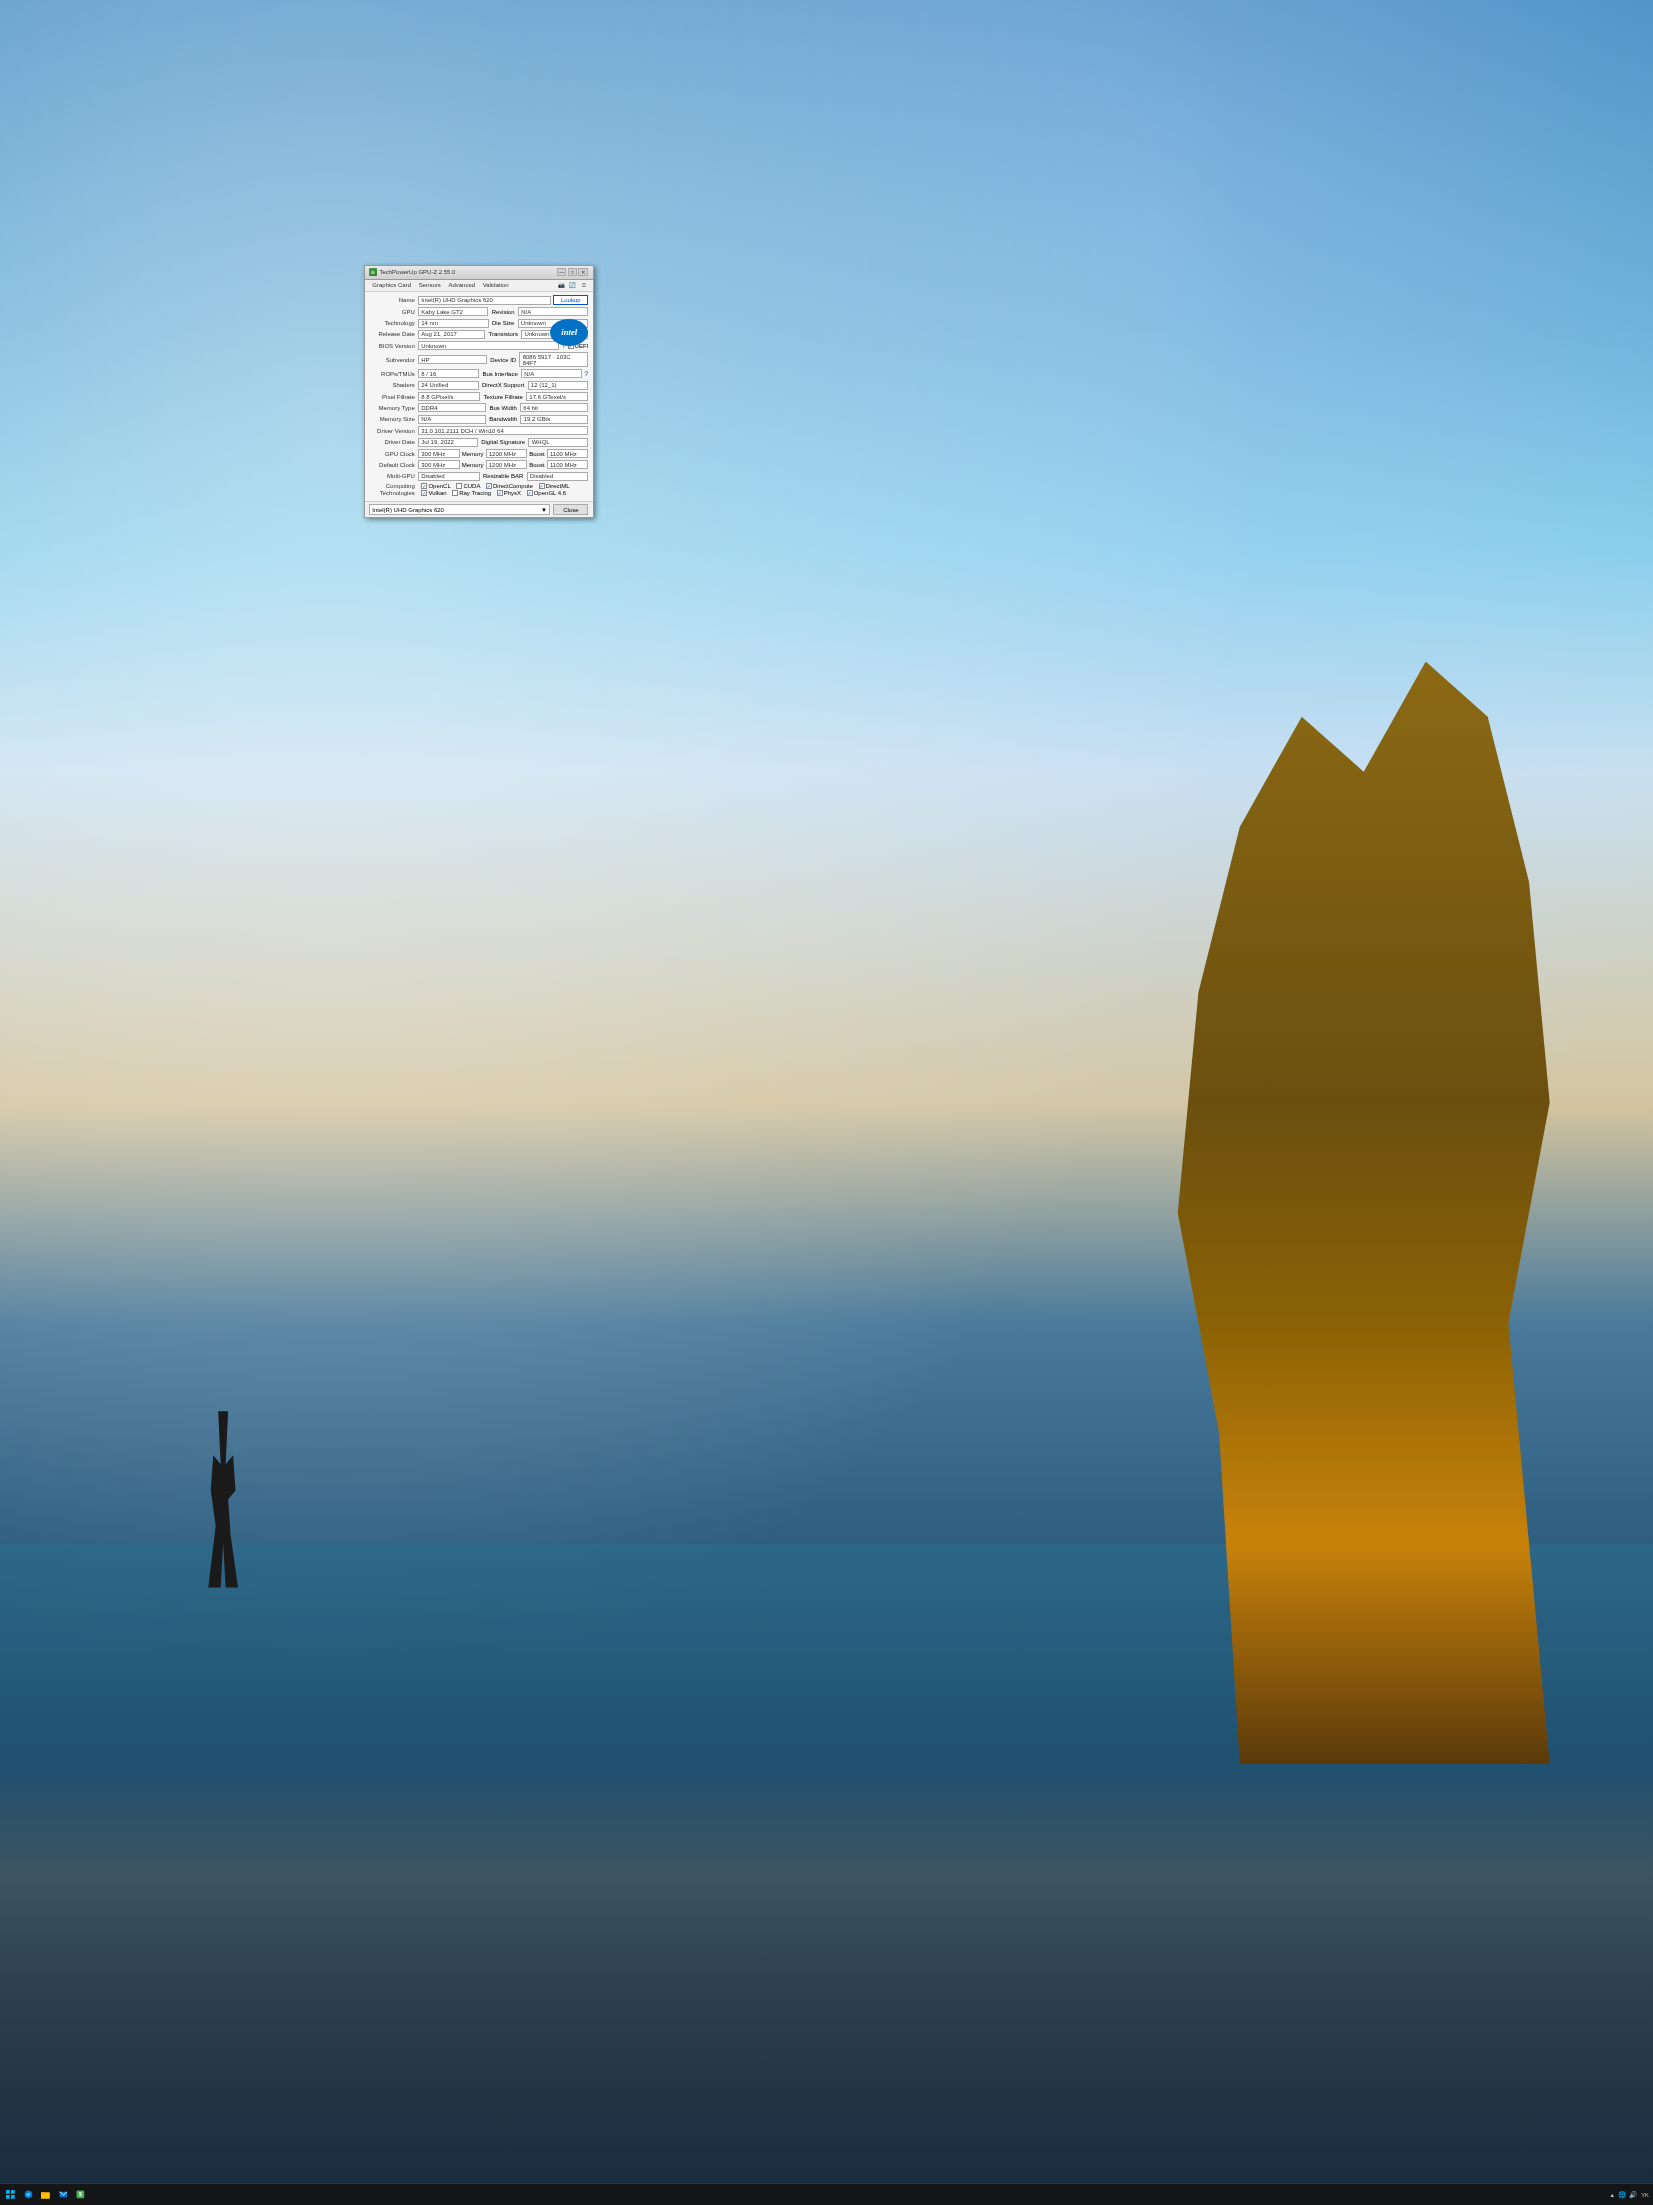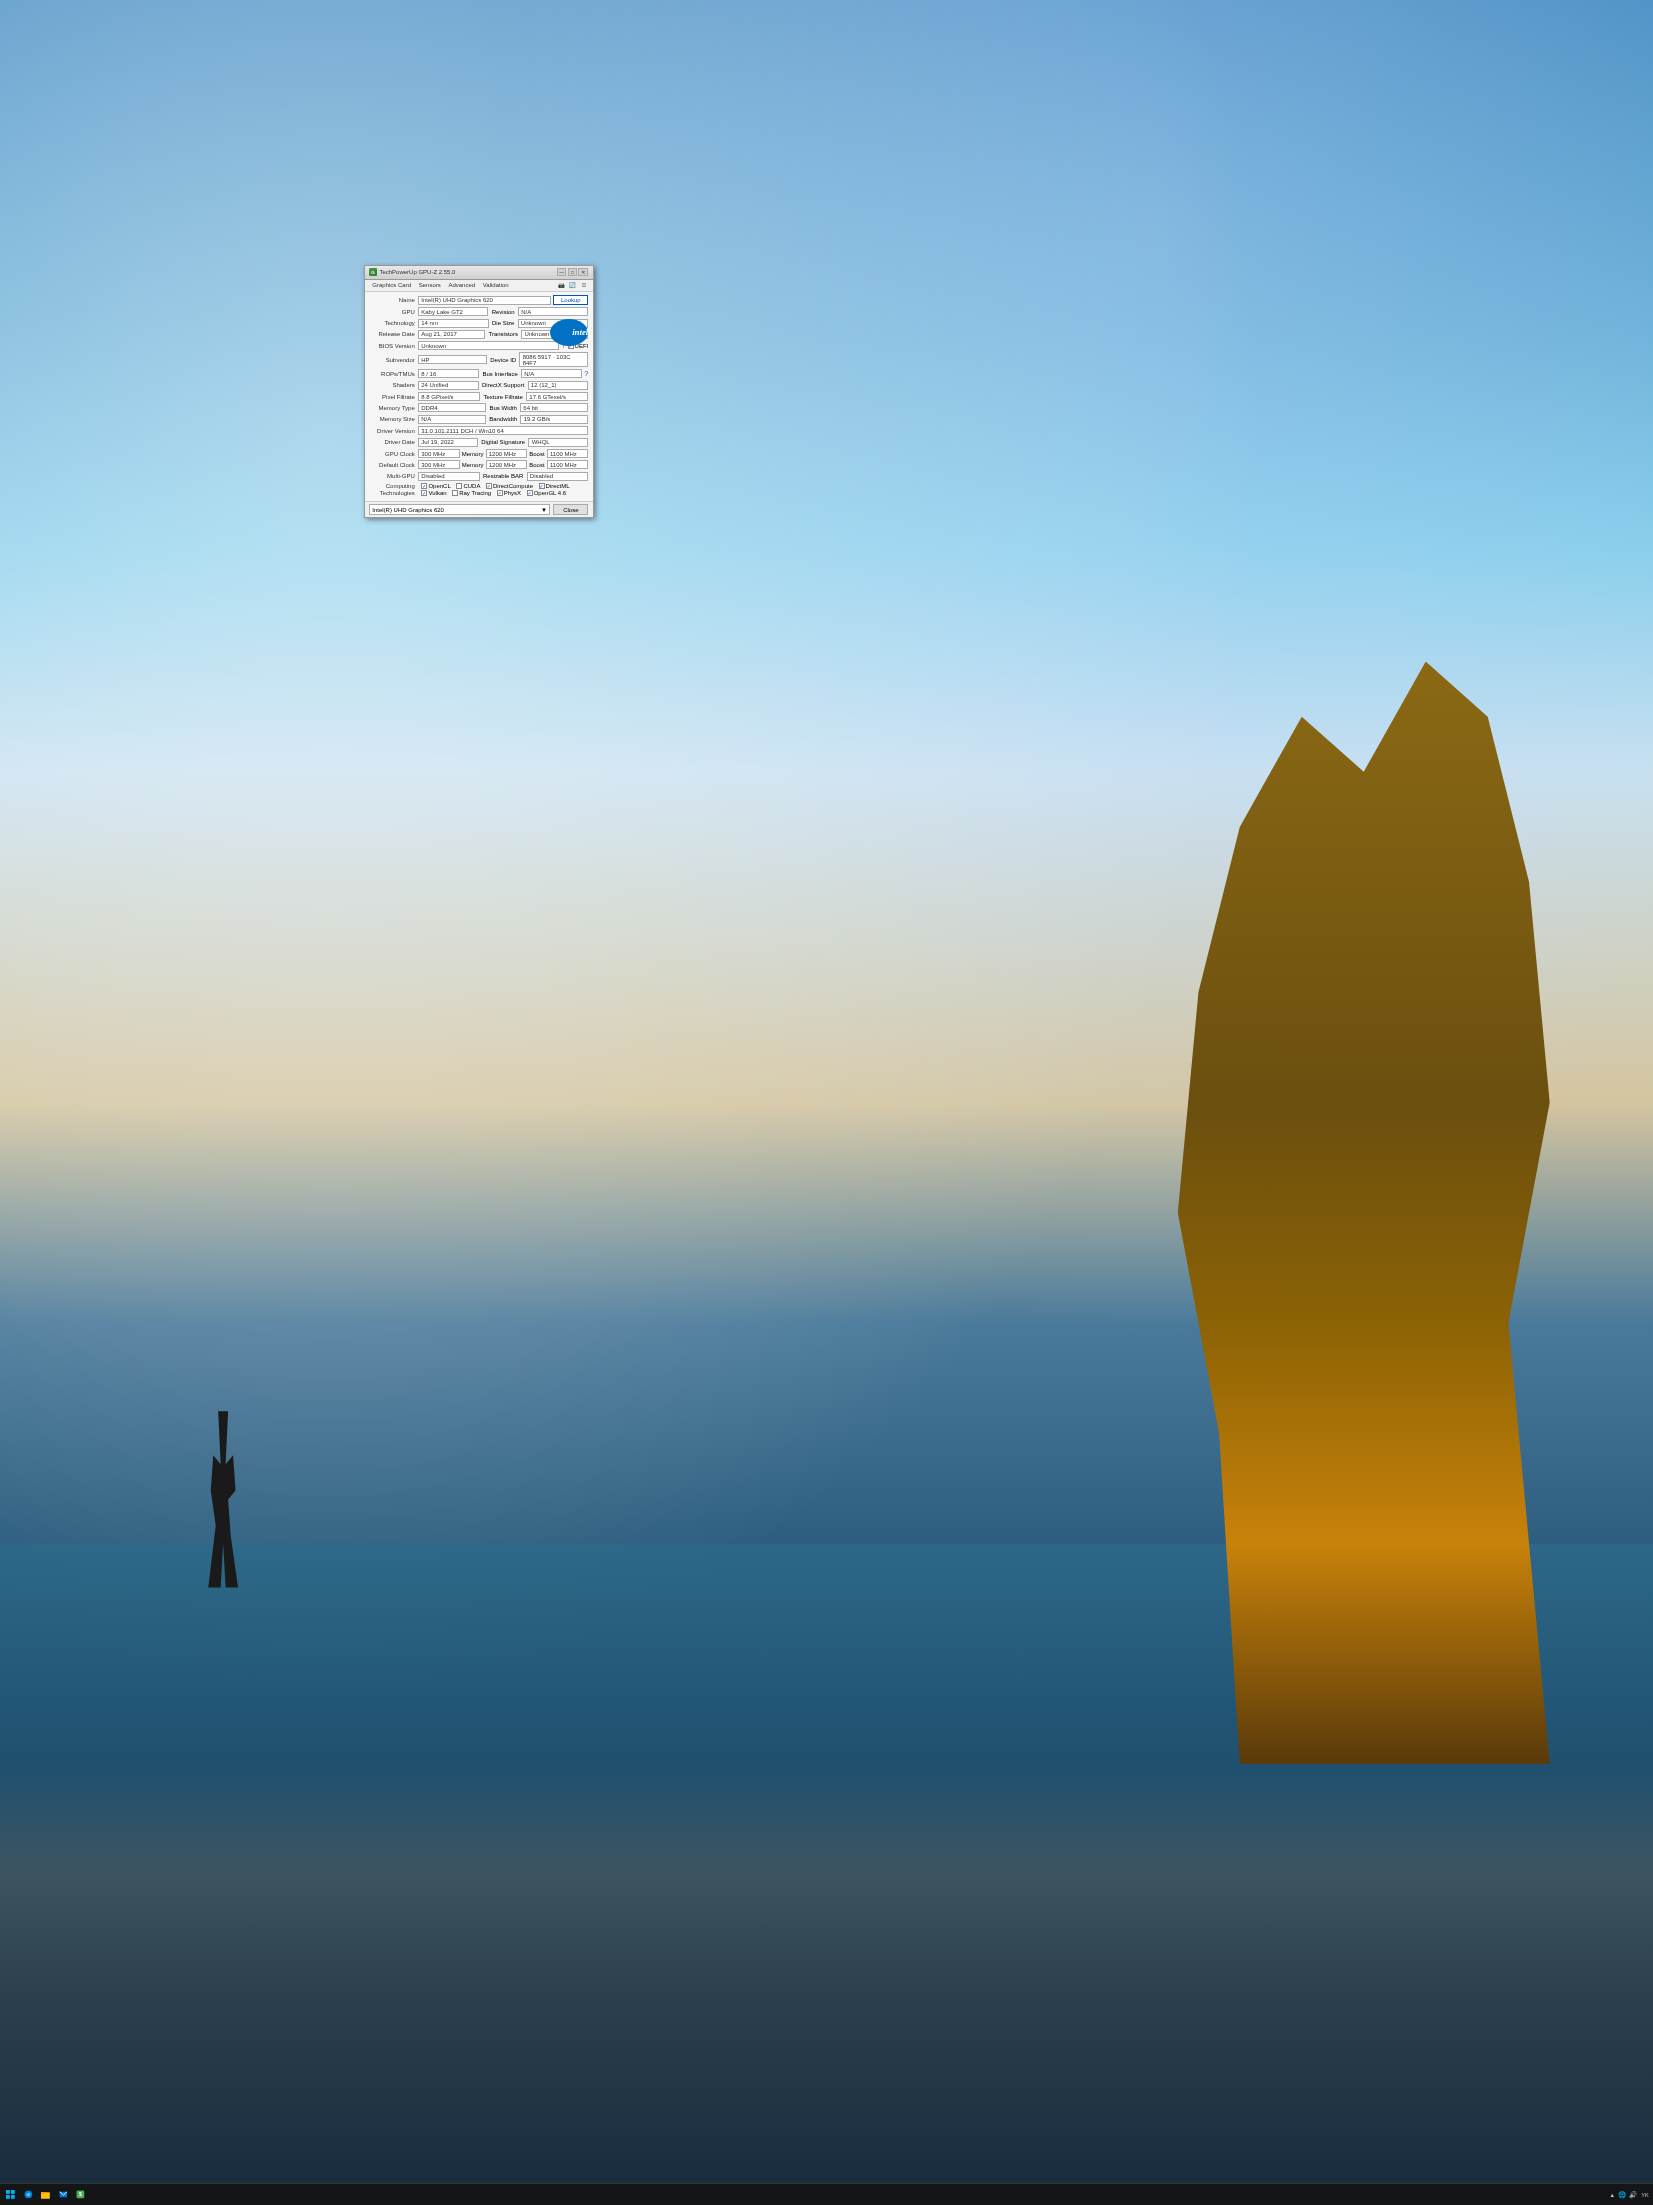--- a/index.html
+++ b/index.html
@@ -217,21 +217,21 @@
     .intel-logo {
       position: absolute;
       right: 4.4px;
       top: 27px;
       width: 38px;
       height: 27px;
       background: #0071c5;
       border-radius: 50%;
       display: flex;
       align-items: center;
-      justify-content: flex-end;
+      justify-content: center;
       color: white;
       font-size: 8.8px;
       font-style: italic;
       font-weight: bold;
       font-family: 'Times New Roman', serif;
     }
 
     .gpu-section {
       position: relative;
     }

